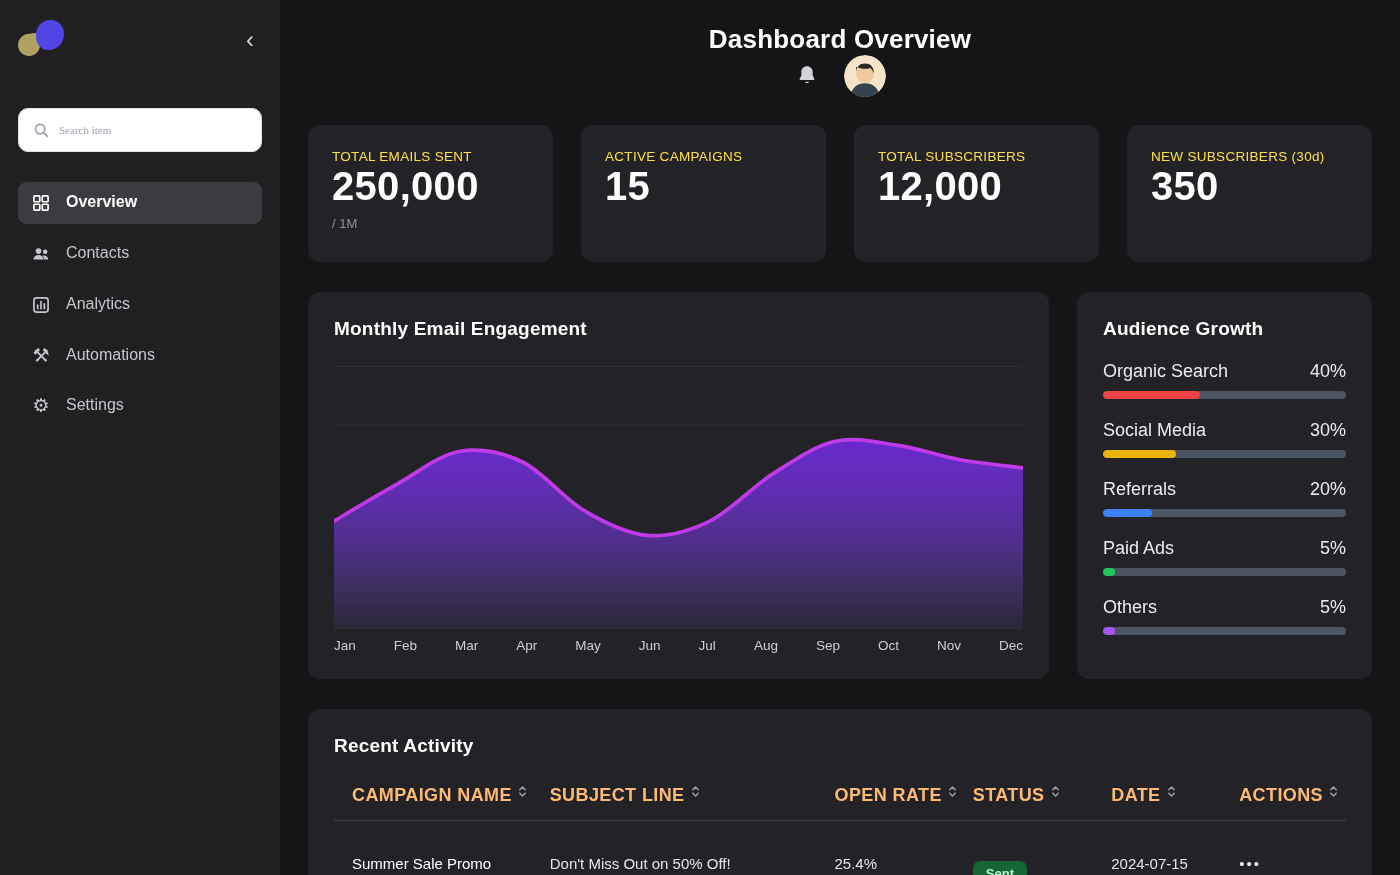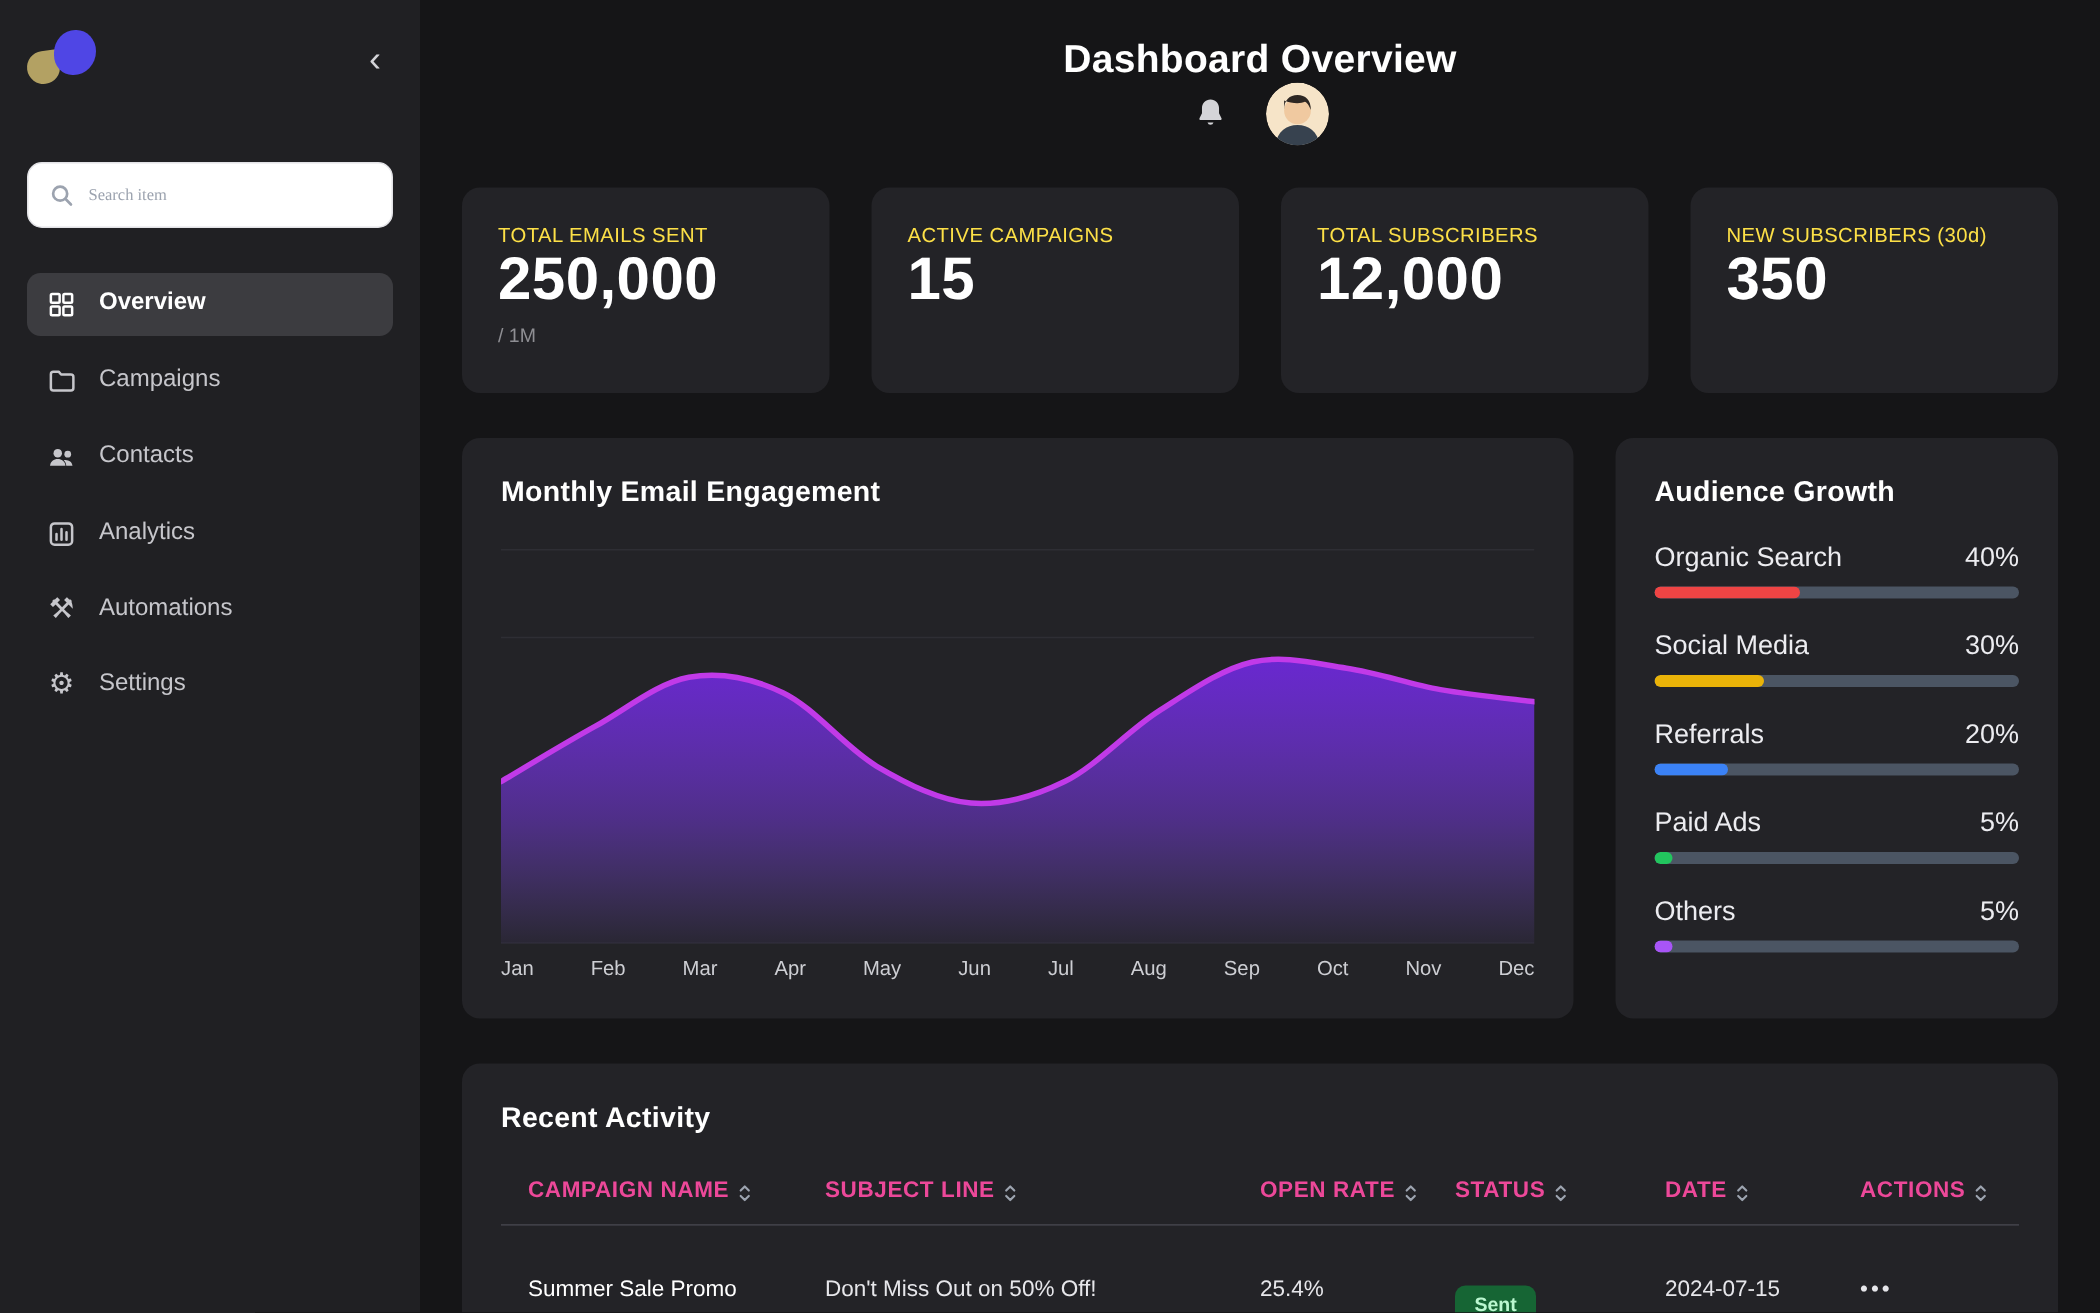--- a/index.html
+++ b/index.html
@@ -82,21 +82,21 @@
   .audience-row-top { display:flex; justify-content:space-between; align-items:center; font-size:18px; color:#ececf0; }
   .audience-track { height:8px; border-radius:5px; background:#4b5563; margin-top:9px; overflow:hidden; }
   .audience-bar { height:100%; border-radius:5px; width:0; }
 
   .activity-card { min-height:200px; }
   .activity-table { width:100%; border-collapse:collapse; margin-top:16px; }
   .activity-table th {
     text-align:left; padding:12px 8px 14px; border-bottom:1px solid #3f3f46;
     cursor:pointer; white-space:nowrap;
   }
-  .th-inner { display:flex; align-items:flex-end; gap:6px; font-size:15px; font-weight:700; color:#ec4899; letter-spacing:0.4px; }
+  .th-inner { display:flex; align-items:flex-start; gap:6px; font-size:18px; font-weight:700; color:#fdba74; letter-spacing:0.4px; }
   .activity-table td { padding:20px 8px; font-size:15px; color:#e6e6ea; }
   .activity-table th:first-child, .activity-table td:first-child { padding-left:18px; }
   .col-campaign { width:208px; } .col-subject { width:290px; } .col-open { width:130px;margin-left:33px; }
   .col-status { width:140px; } .col-date { width:130px; } .col-actions { width:auto; }
   .status-badge {
     display:inline-block; padding:5px 13px; border-radius:7px;
     font-size:13px; font-weight:700;margin-top:20px;
   }
   .actions-dots { font-size:15px; letter-spacing:2px; color:#e6e6ea; cursor:pointer; }
 </style>
@@ -128,28 +128,20 @@
       <div class="nav-item active">
         <span class="nav-icon">
           <svg viewBox="0 0 24 24" width="20" height="20" fill="none" stroke="currentColor" stroke-width="2">
             <rect x="3.5" y="3.5" width="7" height="7" rx="1"></rect>
               <rect x="13.5" y="3.5" width="7" height="7" rx="1"></rect>
             <rect x="3.5" y="13.5" width="7" height="7" rx="1"></rect>
               <rect x="13.5" y="13.5" width="7" height="7" rx="1"></rect>
           </svg>
         </span>
         <span>Overview</span>
-      </div>
-      <div class="nav-item">
-        <span class="nav-icon">
-          <svg viewBox="0 0 24 24" width="20" height="20" fill="none" stroke="currentColor" stroke-width="2" stroke-linejoin="round">
-            <path d="M3.5 6.5c0-1.1.9-2 2-2h4.2l2 2.3h7.8c1.1 0 2 .9 2 2v8.7c0 1.1-.9 2-2 2h-14c-1.1 0-2-.9-2-2z"></path>
-          </svg>
-        </span>
-        <span>Campaigns</span>
       </div>
       <div class="nav-item">
         <span class="nav-icon">
           <svg viewBox="0 0 24 24" width="20" height="20" fill="currentColor">
             <circle cx="9" cy="8.5" r="3.4"></circle>
             <path d="M2.8 18.5c.4-3.6 3-5.4 6.2-5.4s5.8 1.8 6.2 5.4z"></path>
             <circle cx="17" cy="9.3" r="2.7"></circle>
             <path d="M15.2 13.9c3 .1 5.2 1.7 5.6 4.6h-5c-.1-1.9-.9-3.4-2.1-4.3.5-.2 1-.3 1.5-.3z"></path>
           </svg>
         </span>

